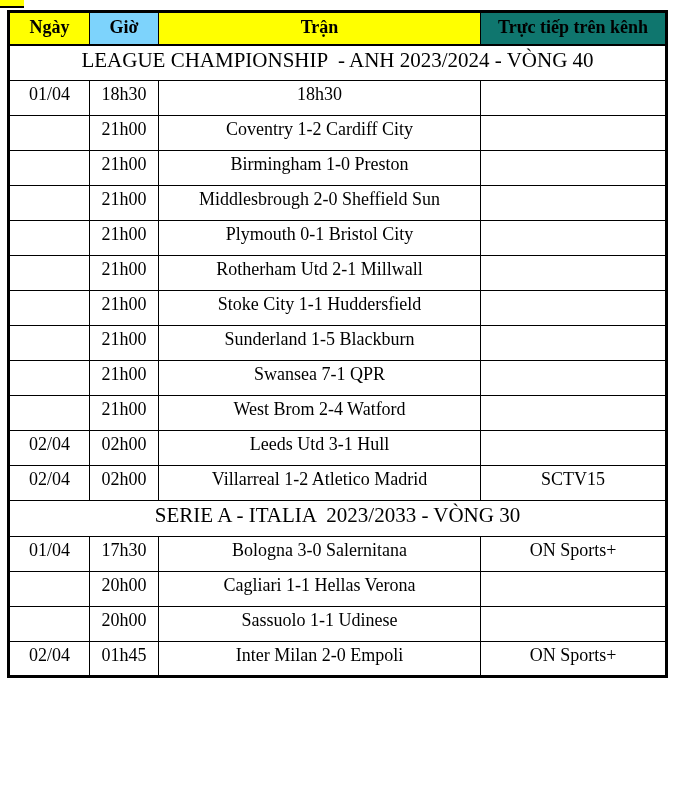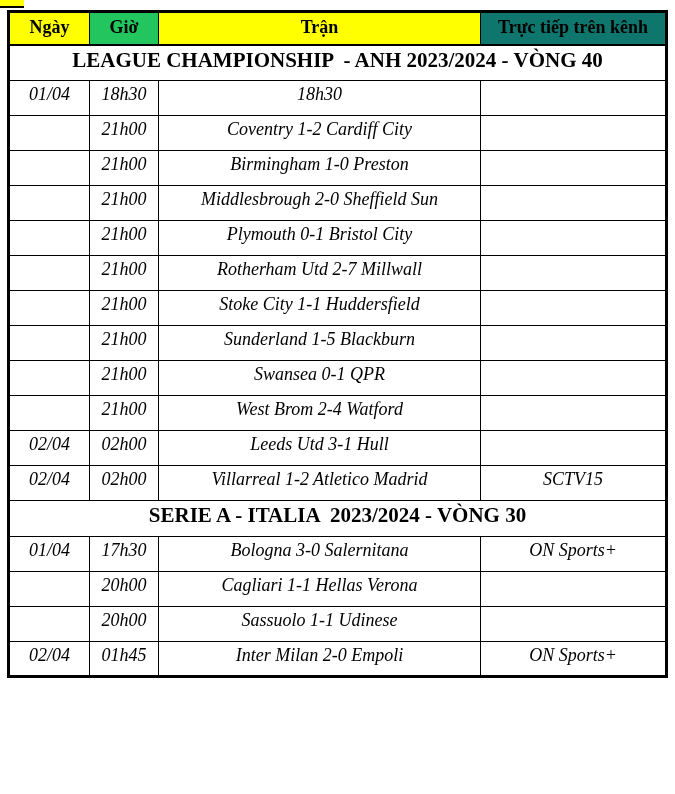--- a/index.html
+++ b/index.html
@@ -42,26 +42,26 @@
   .schedule thead tr { height: 33px; }
   .schedule th {
     background: #ffff00;
     font-weight: bold;
     font-size: 18px;
     border-bottom: 2px solid #000000;
     padding-top: 4px;
   }
   .schedule tr.section-row { height: 36px; }
   .schedule tr.section-row td {
-    font-weight: bold;
+    font-weight: normal;
     font-size: 21px;
     white-space: pre;
     padding-top: 2px;
   }
-  .schedule tr.data-row { height: 35px; font-style: italic; }
+  .schedule tr.data-row { height: 35px; }
   .schedule tr.data-row td { font-size: 18px; }
   col.c-date { width: 81px; }
   col.c-time { width: 69px; }
   col.c-match { width: 322px; }
   col.c-channel { width: 186px; }
 </style>
 </head>
 <body>
 
 <div class="corner-fragment" style="background: rgb(255, 255, 0);"></div>
@@ -69,21 +69,21 @@
 <table class="schedule">
   <colgroup>
     <col class="c-date">
     <col class="c-time">
     <col class="c-match">
     <col class="c-channel">
   </colgroup>
   <thead>
     <tr>
       <th style="background: rgb(255, 255, 0);">Ngày</th>
-      <th style="background: #22c55e;">Giờ</th>
+      <th style="background: #7dd3fc;">Giờ</th>
       <th style="background: rgb(255, 255, 0);">Trận</th>
       <th style="background: #0f766e;">Trực tiếp trên kênh</th>
     </tr>
   </thead>
   <tbody>
       <tr class="section-row">
         <td colspan="4">LEAGUE CHAMPIONSHIP  - ANH 2023/2024 - VÒNG 40</td>
       </tr>
       <tr class="data-row">
         <td>01/04</td>
@@ -111,39 +111,39 @@
       </tr>
       <tr class="data-row">
         <td></td>
         <td>21h00</td>
         <td>Plymouth 0-1 Bristol City</td>
         <td></td>
       </tr>
       <tr class="data-row">
         <td></td>
         <td>21h00</td>
-        <td>Rotherham Utd 2-7 Millwall</td>
+        <td>Rotherham Utd 2-1 Millwall</td>
         <td></td>
       </tr>
       <tr class="data-row">
         <td></td>
         <td>21h00</td>
         <td>Stoke City 1-1 Huddersfield</td>
         <td></td>
       </tr>
       <tr class="data-row">
         <td></td>
         <td>21h00</td>
         <td>Sunderland 1-5 Blackburn</td>
         <td></td>
       </tr>
       <tr class="data-row">
         <td></td>
         <td>21h00</td>
-        <td>Swansea 0-1 QPR</td>
+        <td>Swansea 7-1 QPR</td>
         <td></td>
       </tr>
       <tr class="data-row">
         <td></td>
         <td>21h00</td>
         <td>West Brom 2-4 Watford</td>
         <td></td>
       </tr>
       <tr class="data-row">
         <td>02/04</td>
@@ -151,21 +151,21 @@
         <td>Leeds Utd 3-1 Hull</td>
         <td></td>
       </tr>
       <tr class="data-row">
         <td>02/04</td>
         <td>02h00</td>
         <td>Villarreal 1-2 Atletico Madrid</td>
         <td>SCTV15</td>
       </tr>
       <tr class="section-row">
-        <td colspan="4">SERIE A - ITALIA  2023/2024 - VÒNG 30</td>
+        <td colspan="4">SERIE A - ITALIA  2023/2033 - VÒNG 30</td>
       </tr>
       <tr class="data-row">
         <td>01/04</td>
         <td>17h30</td>
         <td>Bologna 3-0 Salernitana</td>
         <td>ON Sports+</td>
       </tr>
       <tr class="data-row">
         <td></td>
         <td>20h00</td>

